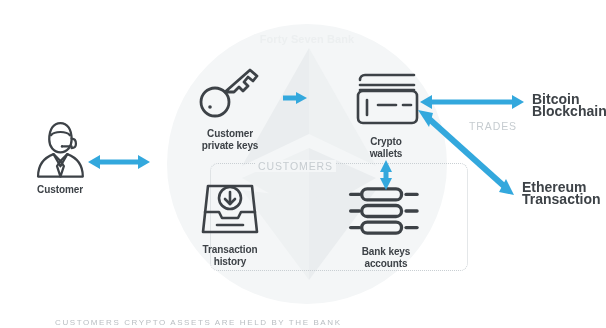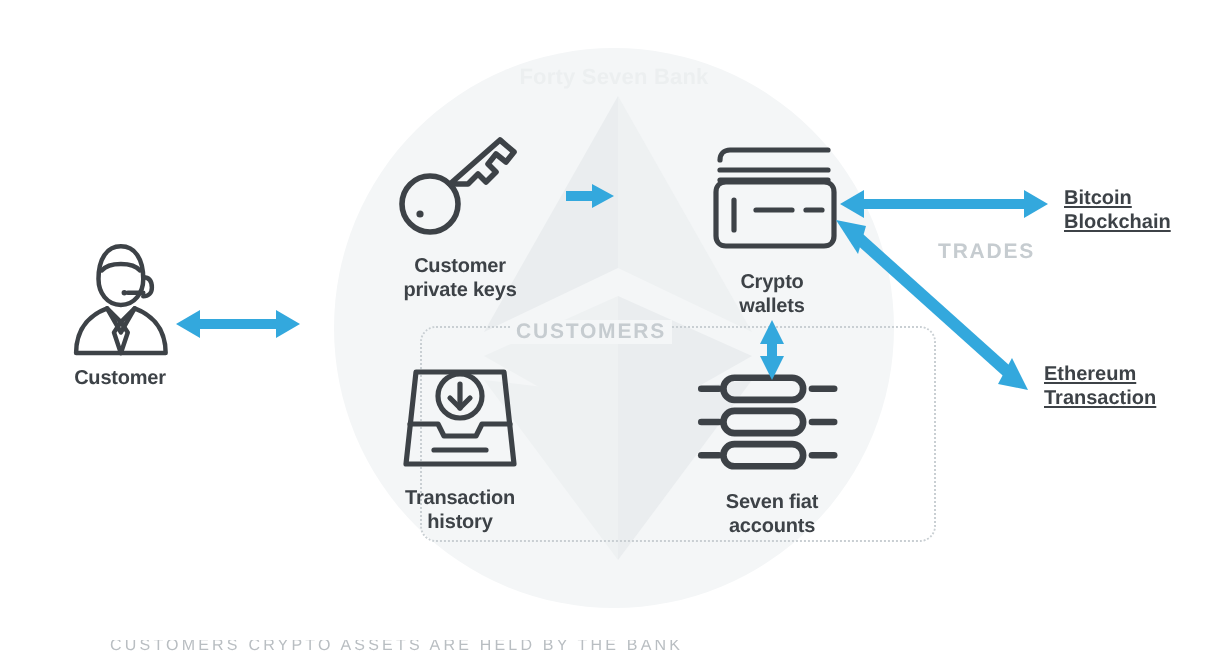--- a/index.html
+++ b/index.html
@@ -58,21 +58,21 @@
     height: 106px;
     border: 1px dotted #c9cfd3;
     border-radius: 8px;
     background: transparent;
   }
   .dotted-label {
     position: absolute;
     font-size: 10.5px;
     letter-spacing: 0.9px;
     color: #c6ccd0;
-    font-weight: bold;
+    font-weight: normal;
     background: transparent;
     white-space: nowrap;
   }
   .dotted-label.exchanges {
     left: 255px;
     top: 160px;
     padding: 0 3px;
     background: #f4f6f7;
   }
   .dotted-label.trades {
@@ -105,26 +105,25 @@
 
   .node-customer   { left: 5px;   top: 118px; }
   .node-keys       { left: 175px; top: 62px;  }
   .node-wallets    { left: 331px; top: 70px;  }
   .node-history    { left: 175px; top: 178px; }
   .node-fiat       { left: 331px; top: 180px; }
 
   
   .chain-label {
     position: absolute;
-    font-size: 10px;
+    font-size: 14px;
     font-weight: bold;
     color: #3d4247;
     line-height: 11.5px;
     white-space: pre-line;
-    text-decoration: underline;
   }
   .chain-bitcoin  { left: 532px; top: 94px; }
   .chain-ethereum { left: 522px; top: 182px; }
 
   
   .arrow-layer {
     position: absolute;
     left: 0;
     top: 0;
     width: 606px;
@@ -246,21 +245,21 @@
       <path d="M56 13 L66 13"></path>
 
       <path d="M6 28 L14 28"></path>
       <rect x="16" y="23" width="36" height="10" rx="5"></rect>
       <path d="M56 28 L66 28"></path>
 
       <path d="M6 43 L14 43"></path>
       <rect x="16" y="38" width="36" height="10" rx="5"></rect>
       <path d="M56 43 L66 43"></path>
     </svg>
-    <div class="caption">Seven fiat
+    <div class="caption">Bank keys
 accounts</div>
   </div>
 
   <div class="chain-label chain-bitcoin">Bitcoin
 Blockchain</div>
   <div class="chain-label chain-ethereum">Ethereum
 Transaction</div>
 
   <svg class="arrow-layer" viewBox="0 0 606 328" xmlns="http://www.w3.org/2000/svg">
 

